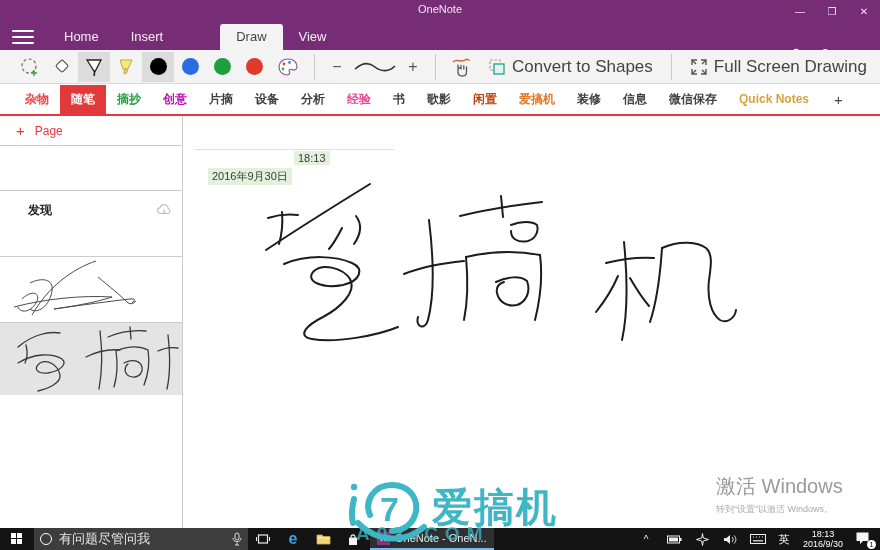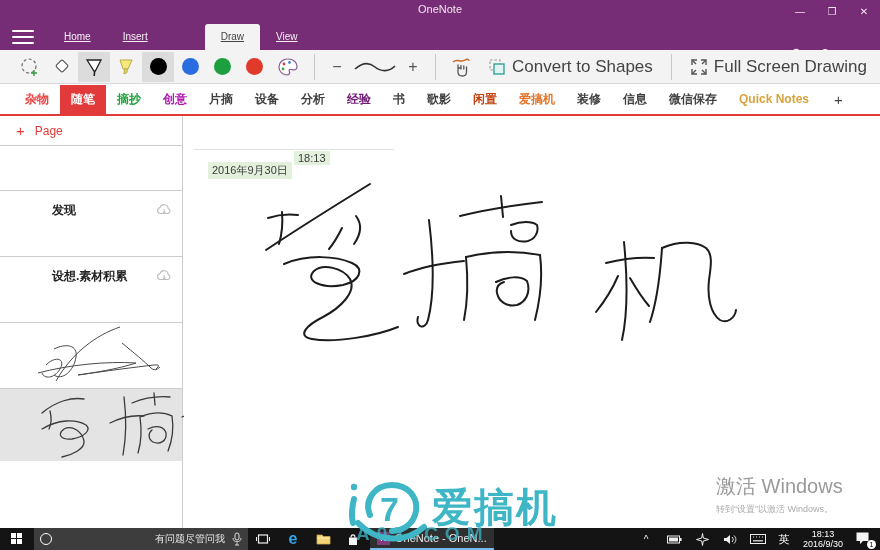--- a/index.html
+++ b/index.html
@@ -10,21 +10,21 @@
   .titlebar { position:absolute; left:0; top:0; width:880px; height:22px; background:#772d76; color:#fff; }
   .titlebar .title { position:absolute; left:0; right:0; top:3px; text-align:center; font-size:11px; color:#f0e6f0; }
   .win-controls { position:absolute; right:0; top:0; height:22px; display:flex; }
   .win-btn { width:32px; height:22px; display:flex; align-items:center; justify-content:center; font-size:10px; color:#f0e6f0; cursor:default; }
 
   
   .menubar { position:absolute; left:0; top:22px; width:880px; height:28px; background:#772d76; display:flex; align-items:flex-end; }
   .hamburger { position:absolute; left:12px; top:8px; width:22px; height:14px; display:flex; flex-direction:column; justify-content:space-between; }
   .hamburger i { display:block; height:2px; background:#fff; border-radius:1px; }
   .menu-items { display:flex; margin-left:48px; height:28px; align-items:flex-end; }
-  .menu-item { padding:0 16px; height:26px; line-height:26px; color:rgba(255,255,255,.92); font-size:10px;text-decoration:underline; }
+  .menu-item { padding:0 16px; height:26px; line-height:26px; color:rgba(255,255,255,.92); font-size:13px; }
   .menu-item.active { background:#f3f3f3; color:#444; border-radius:3px 3px 0 0; height:26px;margin-left:41px; }
   .menu-right { position:absolute; right:10px; top:26px; display:flex; align-items:center; gap:14px; color:#fff; }
   .menu-right svg { display:block; }
   .share-label { font-size:12px; color:#fff; margin-left:4px; }
   .share-wrap { display:flex; align-items:center; }
 
   
   .ribbon { position:absolute; left:0; top:50px; width:880px; height:34px; background:#f3f3f3; border-bottom:1px solid #d9d9d9; display:flex; align-items:center; padding-left:14px; }
   .tool { width:32px; height:30px; display:flex; align-items:center; justify-content:center; }
   .tool.selected { background:#dcdcdc; }
@@ -37,50 +37,50 @@
   .tabbar { position:absolute; left:0; top:85px; width:880px; height:31px; background:#fff; border-bottom:2px solid #e23a3a; display:flex; align-items:stretch; padding-left:14px; }
   .stab { padding:0 11px; font-size:12px; font-weight:bold; line-height:29px; color:#3f3f3f; white-space:nowrap; }
   .stab.active { background:#e23a3a; }
   .stab-add { padding:0 14px; font-size:15px; line-height:29px; color:#444; font-weight:normal; }
 
   
   .main { position:absolute; left:0; top:116px; width:880px; height:412px; background:#fff; }
   .sidebar { position:absolute; left:0; top:0; width:183px; height:412px; border-right:1px solid #ccc; background:#fff; }
   .addpage { height:30px; display:flex; align-items:center; gap:10px; padding-left:16px; color:#e23a3a; border-bottom:1px solid #ccc; }
   .addpage .plus { font-size:15px; } .addpage .lbl { font-size:12px; }
-  .srow { position:relative; border-bottom:1px solid #ccc;padding-left:24px; }
+  .srow { position:relative; border-bottom:1px solid #ccc; }
   .srow .ptitle { font-size:12px; font-weight:bold; color:#222; padding-top:11px; padding-left:28px; display:block; }
   .srow .ptitle.indent { padding-left:38px; }
   .cloud { position:absolute; right:10px; top:10px; }
   .srow.sel { background:#e4e4e4; border-bottom:none; }
 
   .canvas { position:absolute; left:184px; top:0; width:696px; height:412px; background:#fff; }
   .title-underline { position:absolute; left:10px; top:33px; width:200px; border-top:1px solid #e0e0e0; }
   .stamp { position:absolute; font-size:11px; color:#3c3c3c; background:#e2f0dc; padding:1px 4px; }
-  .stamp.date { left:24px; top:46px; }
+  .stamp.date { left:24px; top:52px; }
   .stamp.time { left:110px; top:35px; }
   .handwriting { position:absolute; left:40px; top:52px; }
 
   .activate { position:absolute; right:14px; top:357px; width:150px; color:#9a9a9a; }
   .activate .a1 { font-size:20px; }
   .activate .a2 { font-size:9px; color:#ababab; margin-top:3px; }
 
   
   .logo { position:absolute; left:336px; top:477px; width:250px; height:66px; z-index:30; pointer-events:none; }
   .logo-text { position:absolute; left:96px; top:3px; font-size:40px; font-weight:bold; color:#3eb6c6; letter-spacing:2px; }
   .domain { position:absolute; left:356px; top:523px; z-index:31; font-size:19px; font-weight:bold; letter-spacing:7px; color:rgba(62,182,198,.75); pointer-events:none; }
 
   
   .taskbar { position:absolute; left:0; top:528px; width:880px; height:22px; background:#141414; display:flex; align-items:center; color:#fff; }
   .start { width:34px; height:22px; display:flex; align-items:center; justify-content:center; }
   .winlogo { width:12px; height:12px; display:grid; grid-template-columns:5px 5px; grid-template-rows:5px 5px; gap:1px; }
   .winlogo i { background:#fff; display:block; }
   .searchbox { width:214px; height:22px; background:#3d3d3d; display:flex; align-items:center; padding:0 6px; gap:7px; }
   .cortana { width:12px; height:12px; border:1.5px solid #fff; border-radius:50%; }
-  .searchtext { flex:1; font-size:10px; color:#e6e6e6; white-space:nowrap; overflow:hidden;text-align:right; }
+  .searchtext { flex:1; font-size:13px; color:#e6e6e6; white-space:nowrap; overflow:hidden; }
   .tbtn { width:30px; height:22px; display:flex; align-items:center; justify-content:center; }
   .onenote-btn { height:22px; display:flex; align-items:center; gap:5px; padding:0 7px; background:#2f2f2f; border-bottom:2px solid #76b9ed; margin-left:2px; }
   .onenote-tile { width:13px; height:13px; background:#80397b; color:#fff; font-size:9px; font-weight:bold; display:flex; align-items:center; justify-content:center; }
   .onenote-label { font-size:11px; color:#eee; white-space:nowrap; }
   .tray { margin-left:auto; display:flex; align-items:center; gap:4px; padding-right:4px; }
   .tray .tbtn { width:24px; }
   .ime { font-size:11px; width:20px; text-align:center; }
   .clock { font-size:9px; line-height:10px; text-align:center; width:50px; }
   .badge { position:absolute; right:-3px; bottom:-2px; width:9px; height:9px; border-radius:50%; background:#fff; color:#000; font-size:7px; line-height:9px; text-align:center; }
   .ac-wrap { position:relative; width:18px; height:16px; }
@@ -210,21 +210,21 @@
 </div>
 
 <div class="tabbar">
   <div class="stab" style="color: #ef4444;">杂物</div>
   <div class="stab active" style="color: rgb(255, 255, 255);">随笔</div>
   <div class="stab" style="color: rgb(35, 161, 63);">摘抄</div>
   <div class="stab" style="color: rgb(179, 27, 179);">创意</div>
   <div class="stab" style="color: rgb(63, 63, 63);">片摘</div>
   <div class="stab" style="color: rgb(63, 63, 63); text-align: right;">设备</div>
   <div class="stab" style="color: rgb(63, 63, 63);">分析</div>
-  <div class="stab" style="color: #701a75;">经验</div>
+  <div class="stab" style="color: #ec4899;">经验</div>
   <div class="stab" style="color: rgb(63, 63, 63);">书</div>
   <div class="stab" style="color: rgb(63, 63, 63);">歌影</div>
   <div class="stab" style="color: #c2410c;">闲置</div>
   <div class="stab" style="color: rgb(226, 118, 42);">爱搞机</div>
   <div class="stab" style="color: rgb(63, 63, 63);">装修</div>
   <div class="stab" style="color: rgb(63, 63, 63);">信息</div>
   <div class="stab" style="color: rgb(63, 63, 63);">微信保存</div>
   <div class="stab" style="color: rgb(217, 163, 60);">Quick Notes</div>
   <div class="stab-add">+</div>
 </div>
@@ -232,29 +232,20 @@
 <div class="main">
 
   <div class="sidebar">
     <div class="addpage">
       <span class="plus">+</span>
       <span class="lbl">Page</span>
     </div>
     <div class="srow" style="height:45px;"></div>
     <div class="srow" style="height:66px;">
       <span class="ptitle">发现</span>
-      <span class="cloud">
-        <svg width="16" height="12" viewBox="0 0 16 12">
-            <path d="M4,10.5 A3,3 0 0 1 4,4.6 A4.2,4.2 0 0 1 12.2,5.6 A2.6,2.6 0 0 1 12.2,10.5 Z" fill="none" stroke="#bdbdbd" stroke-width="1.1"></path>
-            <path d="M8.2,6 L8.2,10 M6.8,8.7 L8.2,10.2 L9.6,8.7" fill="none" stroke="#bdbdbd" stroke-width="1"></path>
-          </svg>
-      </span>
-    </div>
-    <div class="srow" style="height:66px;">
-      <span class="ptitle">设想.素材积累</span>
       <span class="cloud">
         <svg width="16" height="12" viewBox="0 0 16 12">
             <path d="M4,10.5 A3,3 0 0 1 4,4.6 A4.2,4.2 0 0 1 12.2,5.6 A2.6,2.6 0 0 1 12.2,10.5 Z" fill="none" stroke="#bdbdbd" stroke-width="1.1"></path>
             <path d="M8.2,6 L8.2,10 M6.8,8.7 L8.2,10.2 L9.6,8.7" fill="none" stroke="#bdbdbd" stroke-width="1"></path>
           </svg>
       </span>
     </div>
     <div class="srow" style="height:66px;">
       <svg width="180" height="64" viewBox="0 0 180 64">
         <g fill="none" stroke="#4a4a4a" stroke-width="1">

